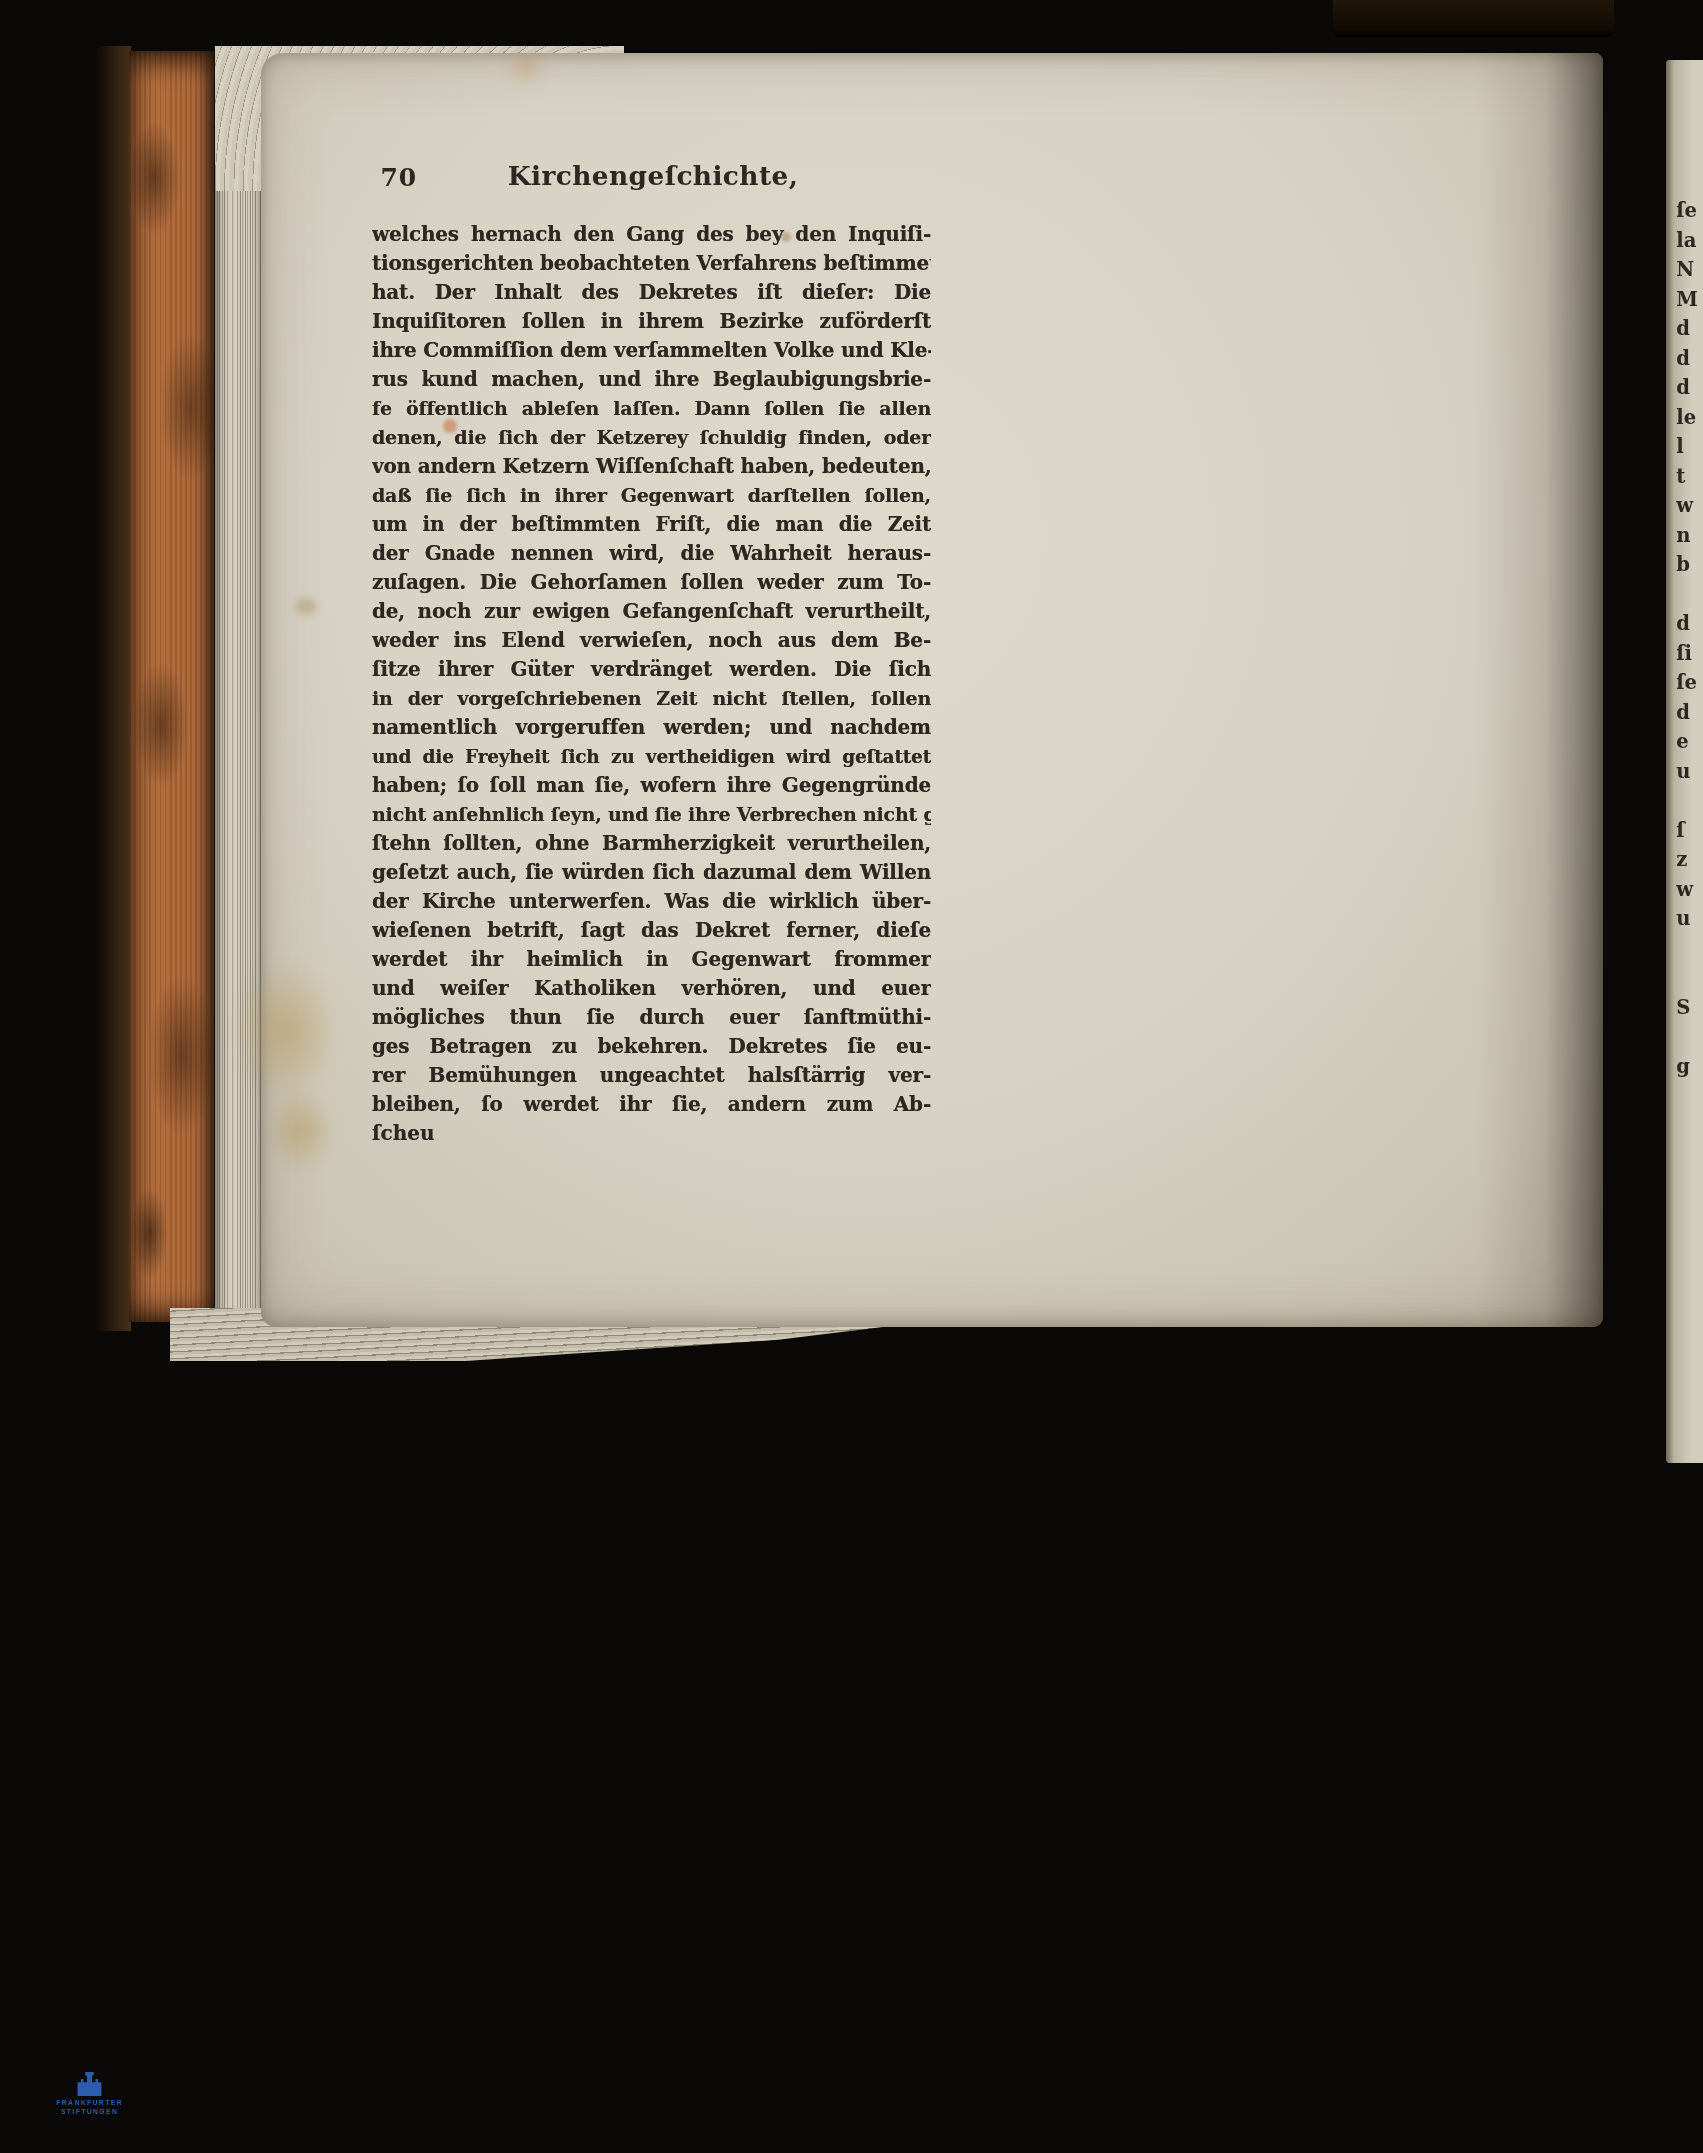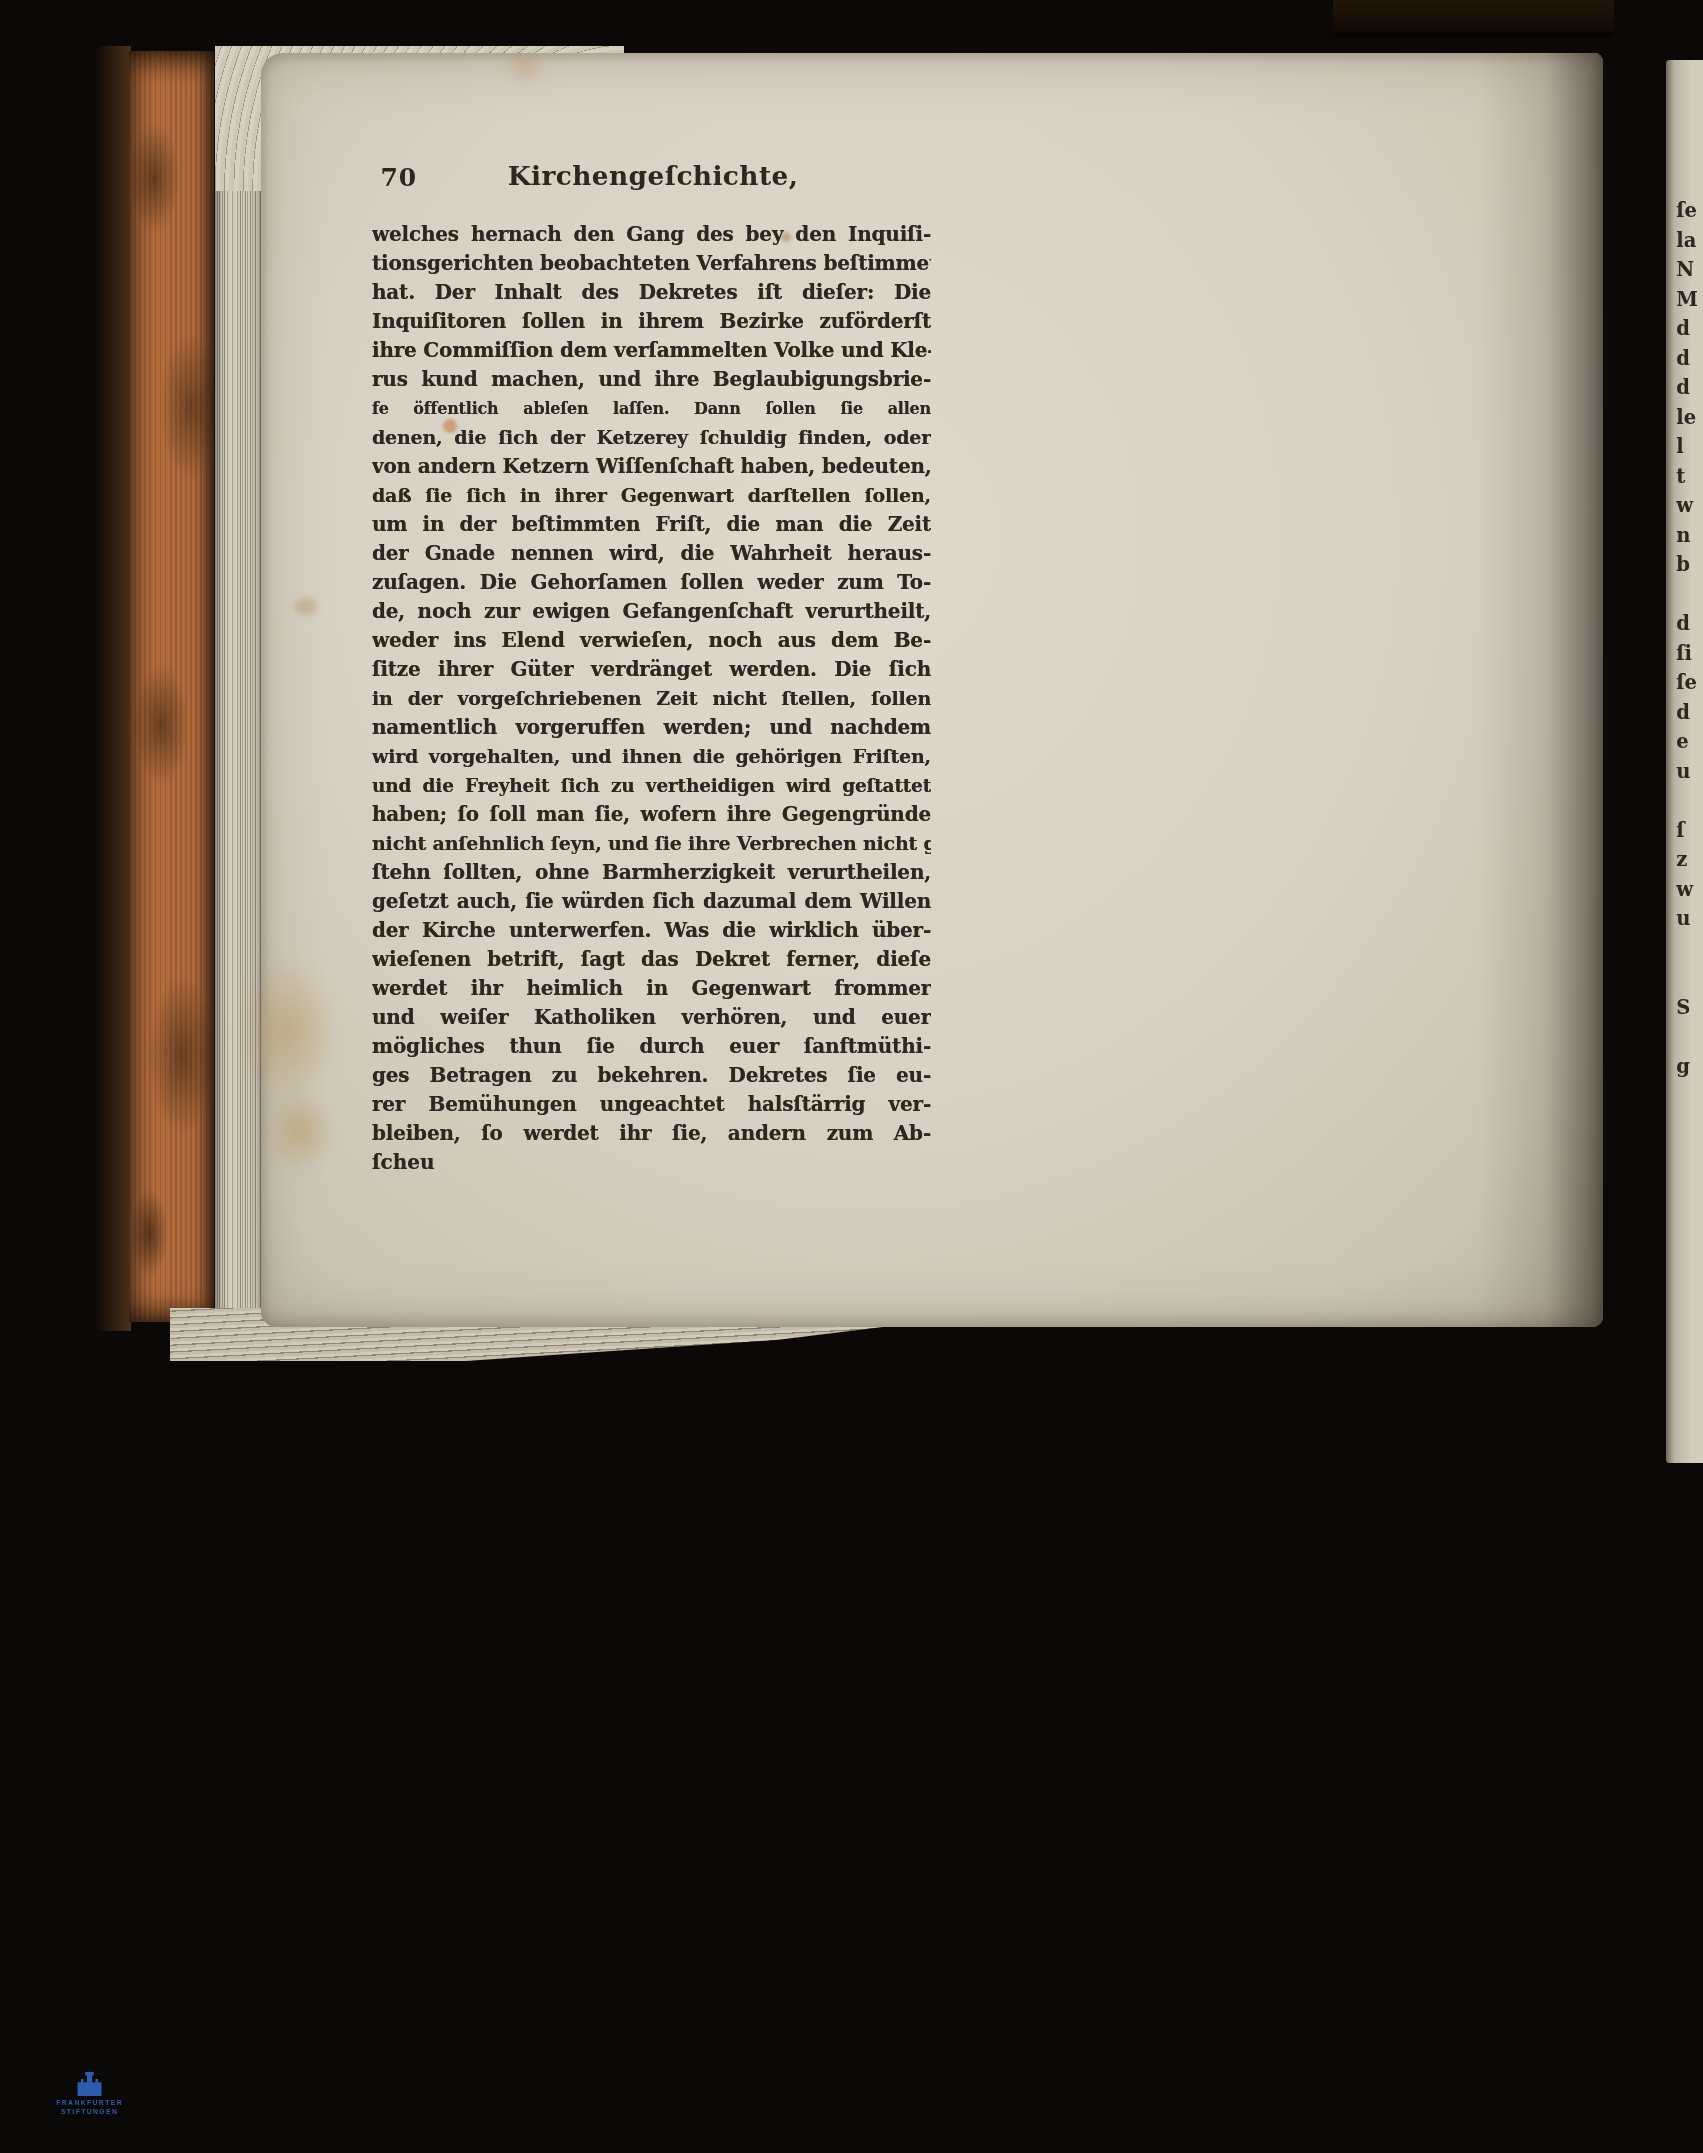--- a/index.html
+++ b/index.html
@@ -130,33 +130,32 @@
 
     <div class="textblock">
       <div class="lines">
 
       <div class="tl">welches hernach den Gang des bey den Inquiſi-</div>
           <div class="tl">tionsgerichten beobachteten Verfahrens beſtimmet</div>
           <div class="tl">hat. Der Inhalt des Dekretes iſt dieſer: Die</div>
           <div class="tl">Inquiſitoren ſollen in ihrem Bezirke zuförderſt</div>
           <div class="tl">ihre Commiſſion dem verſammelten Volke und Kle-</div>
           <div class="tl">rus kund machen, und ihre Beglaubigungsbrie-</div>
-          <div class="tl" style="font-size: 16px;">fe öffentlich ableſen laſſen. Dann ſollen ſie allen</div>
+          <div class="tl" style="font-size: 19px;">fe öffentlich ableſen laſſen. Dann ſollen ſie allen</div>
           <div class="tl" style="font-size: 19px;">denen, die ſich der Ketzerey ſchuldig finden, oder</div>
           <div class="tl">von andern Ketzern Wiſſenſchaft haben, bedeuten,</div>
           <div class="tl" style="font-size: 19px;">daß ſie ſich in ihrer Gegenwart darſtellen ſollen,</div>
           <div class="tl">um in der beſtimmten Friſt, die man die Zeit</div>
           <div class="tl">der Gnade nennen wird, die Wahrheit heraus-</div>
           <div class="tl">zuſagen. Die Gehorſamen ſollen weder zum To-</div>
           <div class="tl">de, noch zur ewigen Gefangenſchaft verurtheilt,</div>
           <div class="tl">weder ins Elend verwieſen, noch aus dem Be-</div>
           <div class="tl">ſitze ihrer Güter verdränget werden. Die ſich</div>
           <div class="tl" style="font-size: 19px;">in der vorgeſchriebenen Zeit nicht ſtellen, ſollen</div>
           <div class="tl">namentlich vorgeruffen werden; und nachdem</div>
-          <div class="tl" style="font-size: 19px;">wird vorgehalten, und ihnen die gehörigen Friſten,</div>
           <div class="tl" style="font-size: 18.5px;">und die Freyheit ſich zu vertheidigen wird geſtattet</div>
           <div class="tl">haben; ſo ſoll man ſie, wofern ihre Gegengründe</div>
           <div class="tl" style="font-size: 19px;">nicht anſehnlich ſeyn, und ſie ihre Verbrechen nicht ge-</div>
           <div class="tl">ſtehn ſollten, ohne Barmherzigkeit verurtheilen,</div>
           <div class="tl">geſetzt auch, ſie würden ſich dazumal dem Willen</div>
           <div class="tl">der Kirche unterwerfen. Was die wirklich über-</div>
           <div class="tl">wieſenen betrift, ſagt das Dekret ferner, dieſe</div>
           <div class="tl">werdet ihr heimlich in Gegenwart frommer</div>
           <div class="tl">und weiſer Katholiken verhören, und euer</div>
           <div class="tl">mögliches thun ſie durch euer ſanftmüthi-</div>

